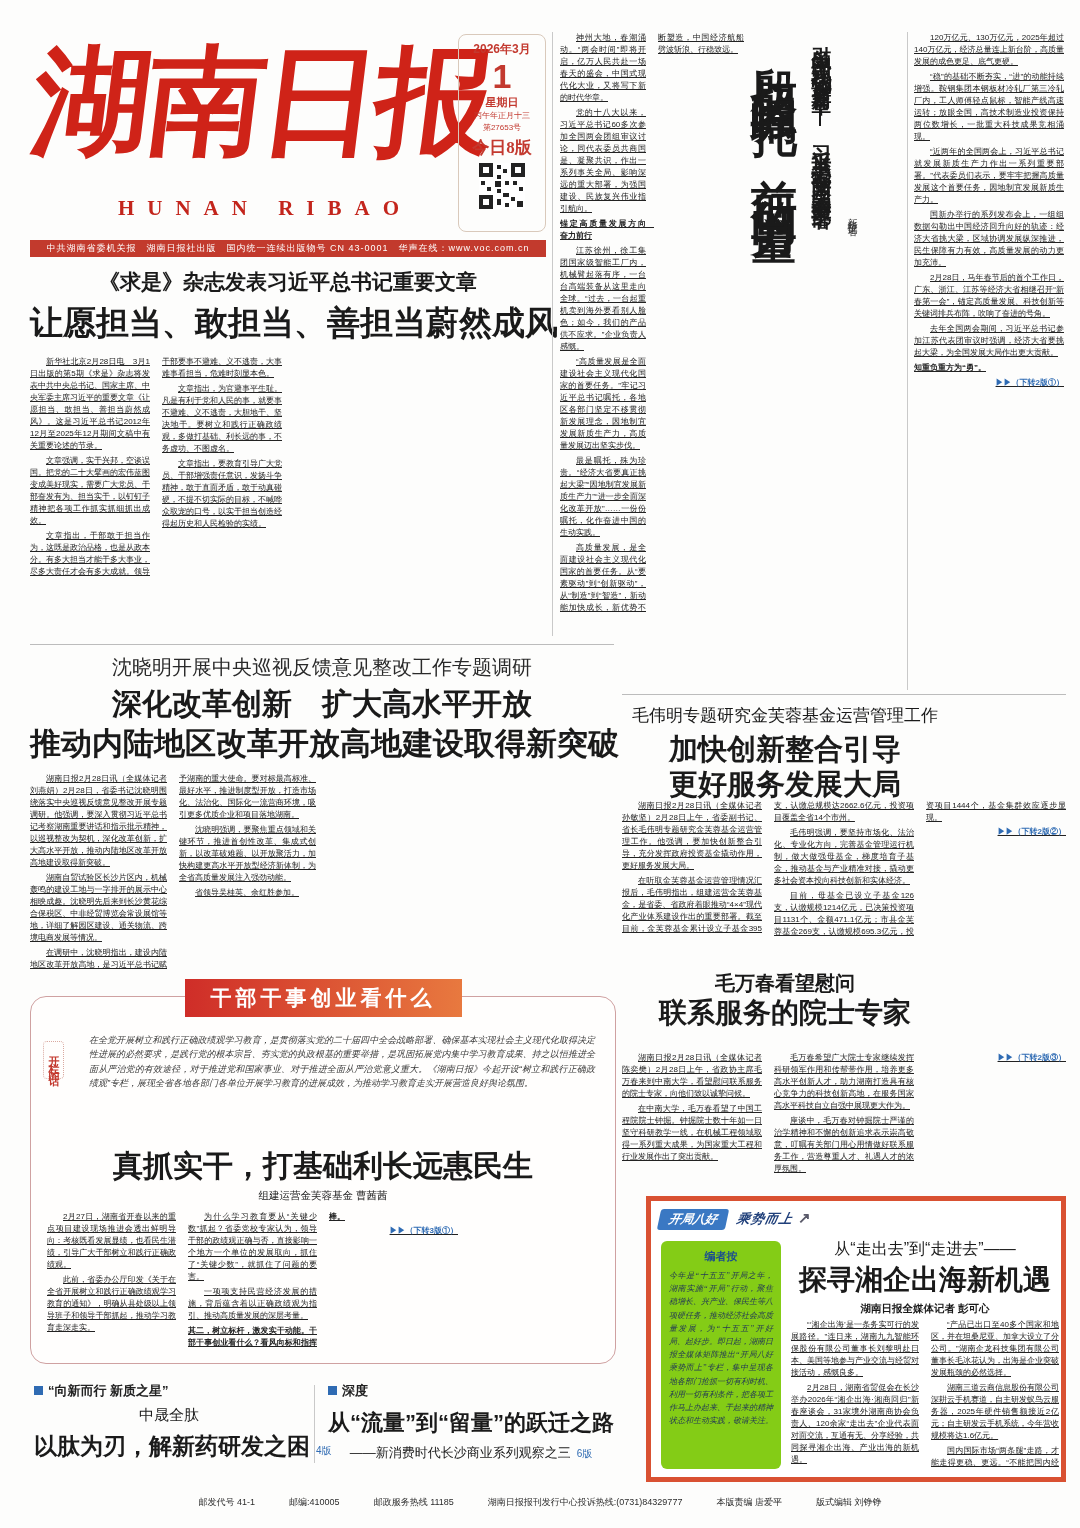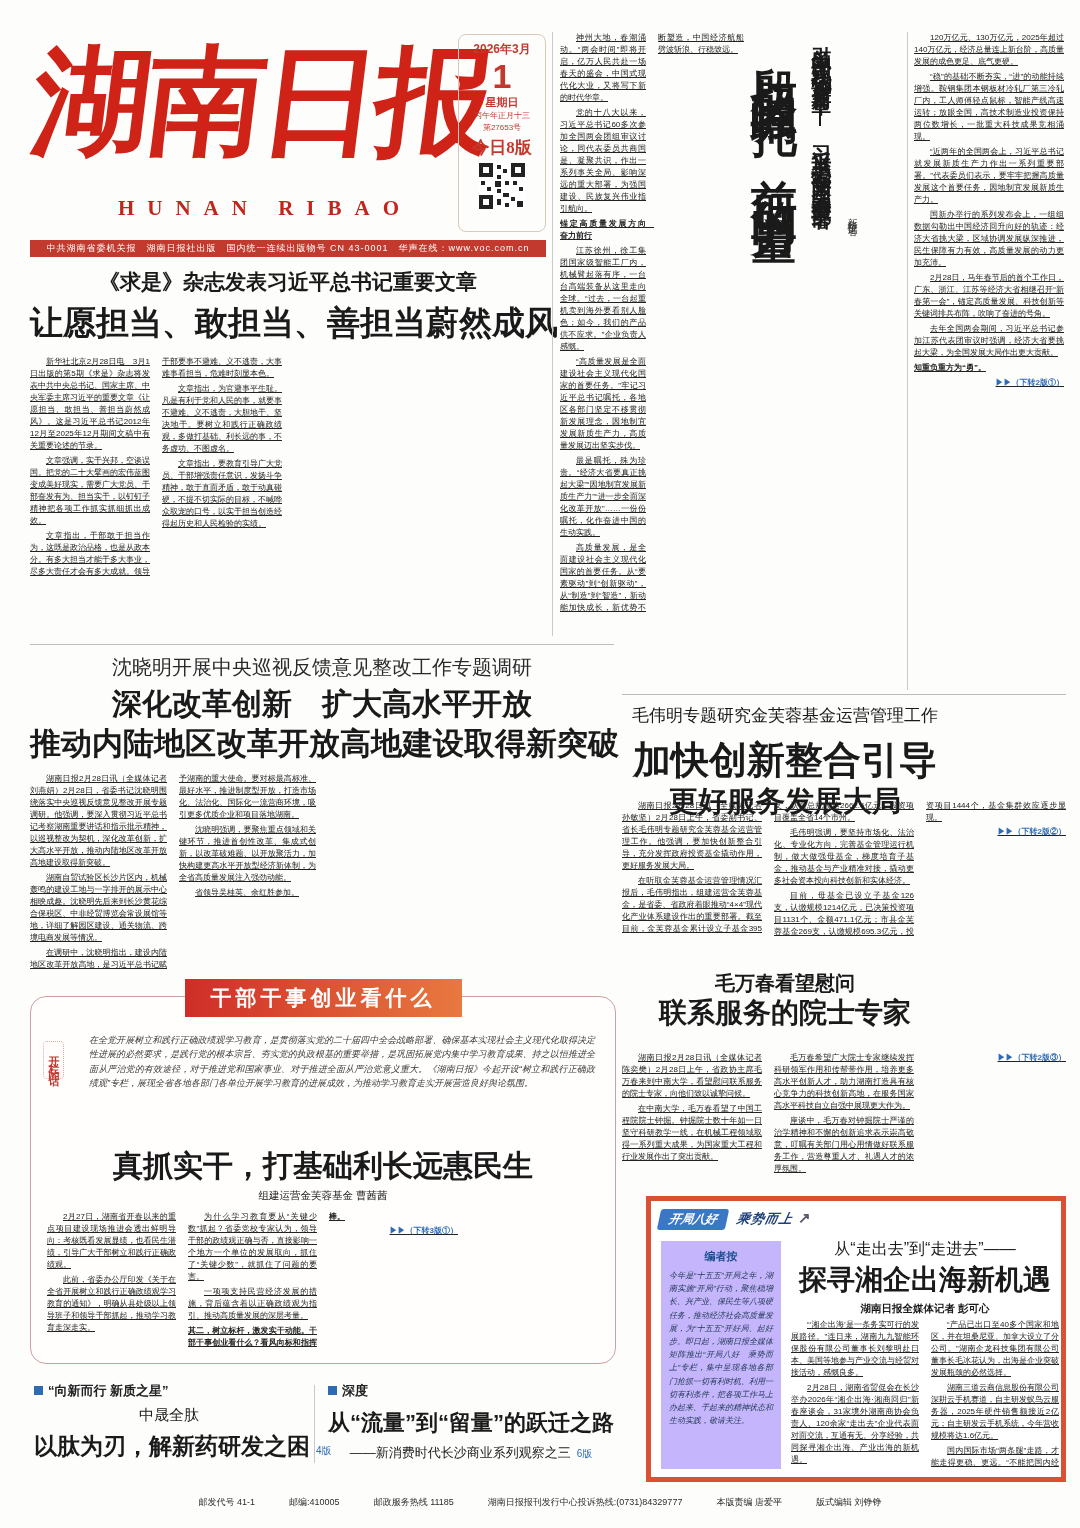--- a/index.html
+++ b/index.html
@@ -42,21 +42,21 @@
   .intro{font-style:italic;font-size:9px;line-height:1.6;color:#3a3a3a;text-align:justify;}
   
   .sq{display:inline-block;width:9px;height:9px;background:#2f6bb3;margin-right:5px;}
   .teaser-tag{font-size:13px;font-weight:bold;color:#222;}
   .pageno{color:#2f6bb3;font-size:10px;font-weight:normal;margin-left:6px;}
   
   .seabox{border:5px solid #d95132;background:#fff;box-sizing:border-box;}
   .pill{background:#3a78c3;color:#fff;font-style:italic;font-weight:bold;font-size:12px;padding:2px 10px;transform:skewX(-12deg);display:inline-block;border-radius:3px;}
   .slogan{color:#1f3f7a;font-style:italic;font-weight:900;font-size:13px;letter-spacing:1px;transform:skewX(-12deg);display:inline-block;margin-left:6px;}
   .arrow{color:#5a5a6a;font-size:15px;font-weight:bold;}
-  .editor-panel{background:#c4b5fd;border-radius:0;padding:8px 8px;box-sizing:border-box;}
+  .editor-panel{background:#84cc16;border-radius:6px;padding:8px 8px;box-sizing:border-box;font-family:Liberation Serif, serif;}
   .editor-head{color:#1b4e8f;font-weight:bold;font-size:11px;text-align:center;margin-bottom:5px;}
   .editor-body{font-size:8px;font-style:italic;line-height:1.65;color:#243a55;text-align:justify;}
   .sea-title{font-family:"Liberation Serif","DejaVu Serif",serif;}
   
   .footer{display:flex;justify-content:center;gap:34px;font-size:9px;color:#2c2c2c;}
 </style>
 </head>
 <body>
 
 <div class="page">
@@ -160,21 +160,21 @@
           <p class="pg">在调研中，沈晓明指出，建设内陆地区改革开放高地，是习近平总书记赋予湖南的重大使命。要对标最高标准、最好水平，推进制度型开放，打造市场化、法治化、国际化一流营商环境，吸引更多优质企业和项目落地湖南。</p>
           <p class="pg">沈晓明强调，要聚焦重点领域和关键环节，推进首创性改革、集成式创新，以改革破难题、以开放聚活力，加快构建更高水平开放型经济新体制，为全省高质量发展注入强劲动能。</p>
           <p class="pg">省领导吴桂英、余红胜参加。</p>
         </div>
     </div>
   </div>
 
   <div class="abs hline" style="left:622px;top:694px;width:444px;"></div>
   <div class="abs" style="left:622px;top:704px;width:326px;">
     <div class="kicker" style="font-size:17px;font-weight:normal;">毛伟明专题研究金芙蓉基金运营管理工作</div>
-    <div class="h-title" style="font-size:38px;margin-top:12px;">加快创新整合引导</div>
+    <div class="h-title" style="font-size:29px;margin-top:6px;">加快创新整合引导</div>
     <div class="h-title" style="font-size:29px;margin-top:2px;">更好服务发展大局</div>
   </div>
   <div class="abs cols n3 small" style="left:622px;top:800px;width:444px;height:158px;">
     <div>
         <p class="pg">湖南日报2月28日讯（全媒体记者 孙敏坚）2月28日上午，省委副书记、省长毛伟明专题研究金芙蓉基金运营管理工作。他强调，要加快创新整合引导，充分发挥政府投资基金撬动作用，更好服务发展大局。</p>
         <p class="pg">在听取金芙蓉基金运营管理情况汇报后，毛伟明指出，组建运营金芙蓉基金，是省委、省政府着眼推动“4×4”现代化产业体系建设作出的重要部署。截至目前，金芙蓉基金累计设立子基金395支，认缴总规模达2662.6亿元，投资项目覆盖全省14个市州。</p>
         <p class="pg">毛伟明强调，要坚持市场化、法治化、专业化方向，完善基金管理运行机制，做大做强母基金，梯度培育子基金，推动基金与产业精准对接，撬动更多社会资本投向科技创新和实体经济。</p>
         <p class="pg">目前，母基金已设立子基金126支，认缴规模1214亿元，已决策投资项目1131个、金额471.1亿元；市县金芙蓉基金269支，认缴规模695.3亿元，投资项目1444个，基金集群效应逐步显现。</p>
       </div>
     <p class="jump">▶▶（下转2版②）</p>

